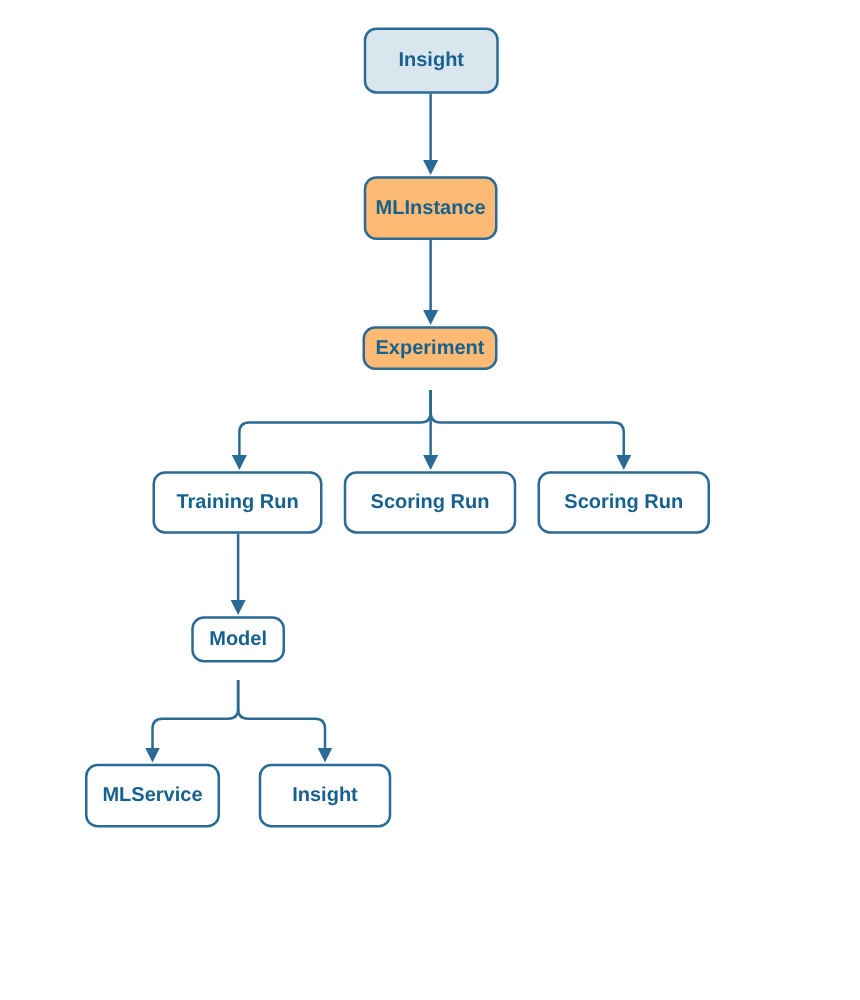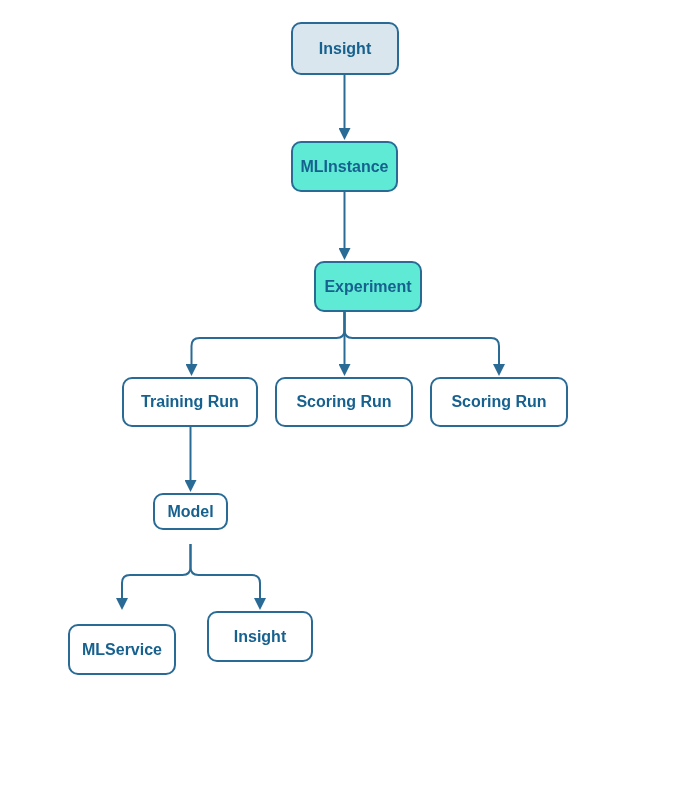--- a/index.html
+++ b/index.html
@@ -42,30 +42,30 @@
     font-size: 16px;
     font-weight: bold;
     display: flex;
     align-items: center;
     justify-content: center;
     text-align: center;
     white-space: nowrap;
     z-index: 2;
   }
   .node--shaded-dark { background: #dae6ed; }
-  .node--shaded { background: #5eead4; }
+  .node--shaded { background: #fdba74; }
 
   .node--engine       { left: 291px; top: 22px;  width: 108px; height: 53px; }
   .node--mlinstance   { left: 291px; top: 141px; width: 107px; height: 51px; }
-  .node--experiment   { left: 290px; top: 261px; width: 108px; height: 51px; margin-left: 24px; }
+  .node--experiment   { left: 290px; top: 261px; width: 108px; height: 35px; }
   .node--training-run { left: 122px; top: 377px; width: 136px; height: 50px; }
   .node--scoring-run-1{ left: 275px; top: 377px; width: 138px; height: 50px; }
   .node--scoring-run-2{ left: 430px; top: 377px; width: 138px; height: 50px; }
   .node--model        { left: 153px; top: 493px; width: 75px;  height: 37px; }
-  .node--mlservice    { left: 68px;  top: 611px; width: 108px; height: 51px; margin-top: 13px; }
+  .node--mlservice    { left: 68px;  top: 611px; width: 108px; height: 51px; }
   .node--insight      { left: 207px; top: 611px; width: 106px; height: 51px; text-align: center; }
 </style>
 </head>
 <body>
 
 <div class="canvas">
 
   <svg class="edges" viewBox="0 0 688 800" xmlns="http://www.w3.org/2000/svg">
     <defs>
       <marker id="arrow" viewBox="0 0 12 12" refX="9" refY="6" markerWidth="12" markerHeight="12" orient="auto" markerUnits="userSpaceOnUse">

